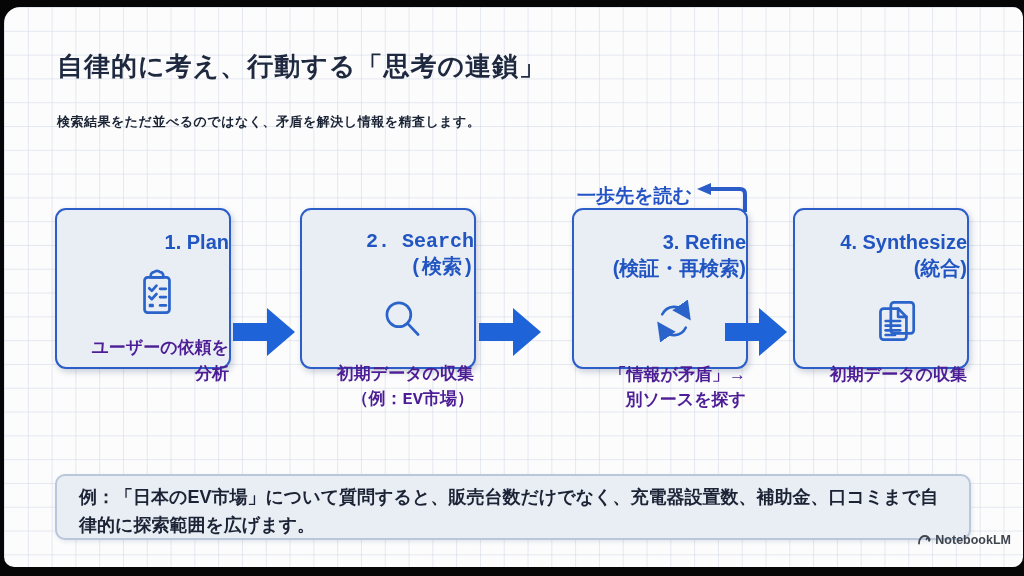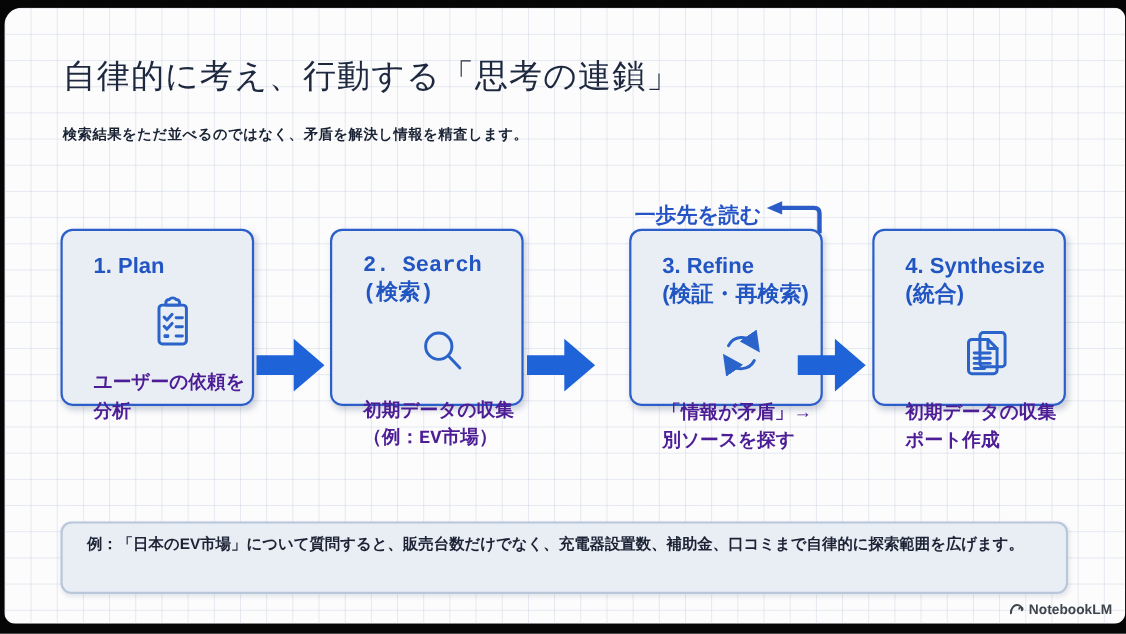--- a/index.html
+++ b/index.html
@@ -14,35 +14,35 @@
     border-radius:16px 10px 10px 10px;
     overflow:hidden;
     background-image:
       linear-gradient(to right, rgba(205,212,226,0.5) 1px, transparent 1px),
       linear-gradient(to bottom, rgba(205,212,226,0.5) 1px, transparent 1px);
     background-size:23.8px 23.8px;
   }
 
   .title {
     position:absolute; left:53px; top:42px;
-    font-size:30px; font-weight:400; color:#1e2940; letter-spacing:1px;
+    font-size:26px; font-weight:700; color:#1e2940; letter-spacing:1px;
     white-space:nowrap;
   }
   .subtitle {
     position:absolute; left:53px; top:106px;
     font-size:13px; font-weight:700; color:#1a2333; letter-spacing:0.5px;
     white-space:nowrap;
   }
 
   .step {
     position:absolute; top:201px; width:176px; height:161px;
     background:#e9edf4;
     border:2.5px solid #2b5ec9; border-radius:11px;
     box-shadow:2px 3px 6px rgba(25,45,85,0.22);
-    text-align:left;
+    text-align:right;
     padding-left:28px;
   }
   .step.s1 { left:51px; }
   .step.s2 { left:296px;font-family:Liberation Mono, monospace; }
   .step.s3 { left:568px; }
   .step.s4 { left:789px; }
 
   .step-title {
     margin-top:19px; font-size:20px; font-weight:800; color:#2156c2; line-height:1.32;
   }
@@ -62,25 +62,25 @@
     font-size:19px; font-weight:800; color:#2353c4; white-space:nowrap;text-align:center;
   }
   .loop-arrow { position:absolute; left:690px; top:175px; width:54px; height:30px; }
 
   .note {
     position:absolute; left:51px; top:467px; width:916px; height:66px;
     background:#e9edf4;
     border:2px solid #b9c7db; border-radius:10px;
     box-shadow:1px 2px 4px rgba(25,45,85,0.10);
     padding:8px 22px; 
-    font-size:14px; font-weight:700; color:#1b2335; line-height:1.55;
+    font-size:18px; font-weight:700; color:#1b2335; line-height:1.55;
   }
 
   .footer-brand {
-    position:absolute; right:12px; bottom:6px;
+    position:absolute; right:12px; bottom:20px;
     display:flex; align-items:center; gap:4px;
     font-size:12.5px; font-weight:700; color:#3f454e;
   }
   .footer-brand svg { width:14px; height:14px; }
 
   .icon-stroke { fill:none; stroke:#2a63ca; stroke-width:2.6; stroke-linecap:round; stroke-linejoin:round; }
 </style>
 </head>
 <body>
 
@@ -180,21 +180,20 @@
           <path class="icon-stroke" d="M15 14 H29 L37 22 V41 a3 3 0 0 1 -3 3 H15 a3 3 0 0 1 -3 -3 V17 a3 3 0 0 1 3 -3 Z" fill="#e9edf4"></path>
           <path class="icon-stroke" d="M29 14 V22 H37"></path>
           <path class="icon-stroke" d="M17 26 H31"></path>
           <path class="icon-stroke" d="M17 30.5 H31"></path>
           <path class="icon-stroke" d="M17 35 H31"></path>
           <path class="icon-stroke" d="M17 39.5 H26"></path>
         </svg>
       </div>
       <div class="step-desc">
         <div>初期データの収集</div>
-        <div>ポート作成</div>
       </div>
     </div>
 
     <div class="note">例：「日本のEV市場」について質問すると、販売台数だけでなく、充電器設置数、補助金、口コミまで自律的に探索範囲を広げます。</div>
 
     <div class="footer-brand">
       <svg viewBox="0 0 14 14">
         <path d="M2 10.5 C2 5.5 5 3 7.5 3 C10.5 3 12 5 12 7" fill="none" stroke="#3f454e" stroke-width="1.8" stroke-linecap="round"></path>
         <path d="M9.5 6.5 a1.6 1.6 0 1 1 2.6 1.4" fill="none" stroke="#3f454e" stroke-width="1.6" stroke-linecap="round"></path>
       </svg>

